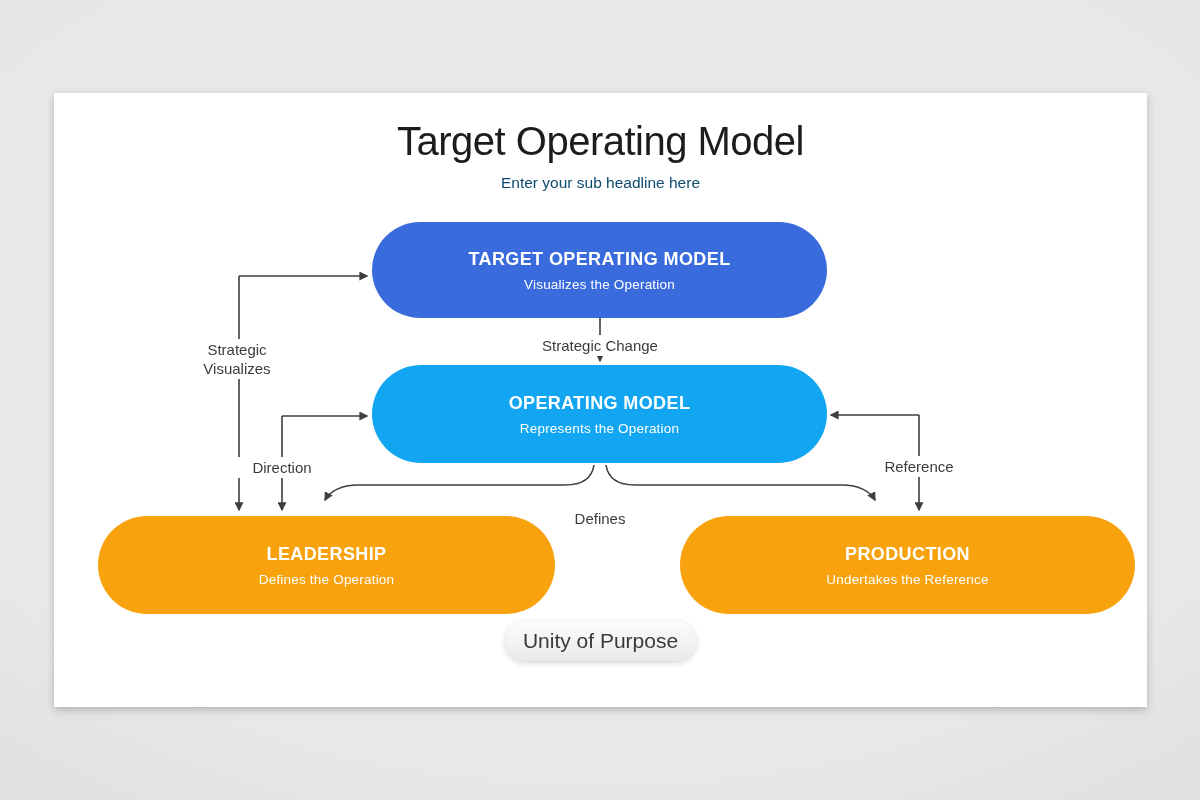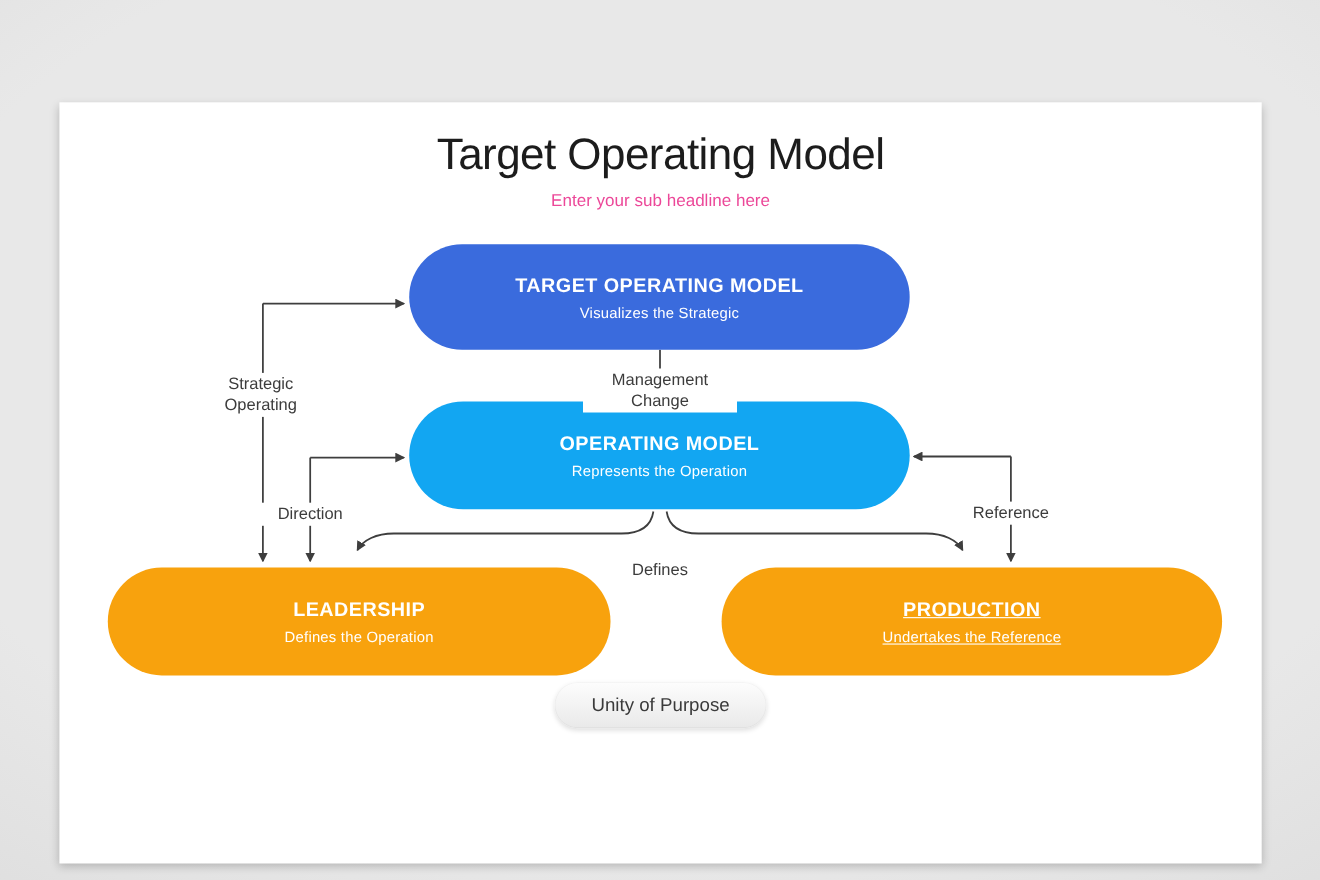--- a/index.html
+++ b/index.html
@@ -6,51 +6,51 @@
   body{
     width:1200px;height:800px;
     font-family:"Liberation Sans","DejaVu Sans",sans-serif;
     overflow:hidden;
   }
   .stage{
     position:relative;width:1200px;height:800px;
     background:radial-gradient(ellipse 130% 120% at 50% 42%, #e8e8e8 45%, #cdcdcd 100%);
   }
   .slide{
-    position:absolute;left:54px;top:93px;width:1093px;height:692px;
+    position:absolute;left:54px;top:93px;width:1093px;height:614px;
     background:#ffffff;
     box-shadow:0 3px 8px rgba(0,0,0,0.22);
   }
   .title{
     position:absolute;left:0;top:27px;width:100%;
     text-align:center;font-size:40px;line-height:42px;
     color:#1c1c1c;letter-spacing:-0.5px;font-weight:500;
   }
   .subtitle{
     position:absolute;left:0;top:81px;width:100%;
-    text-align:center;font-size:15.5px;color:#ec4899;
+    text-align:center;font-size:15.5px;color:#0c4a6e;
   }
   svg.connectors{position:absolute;left:0;top:0;width:1093px;height:614px;z-index:1;}
   .pill{
     position:absolute;z-index:2;border-radius:60px;
     display:flex;flex-direction:column;align-items:center;justify-content:center;
     color:#ffffff;text-align:center;
   }
   .pill .pill-title{font-size:18px;font-weight:bold;letter-spacing:0.4px;}
   .pill .pill-sub{font-size:13.5px;margin-top:7px;letter-spacing:0.2px;}
   .pill-tom      {left:318px;top:129px;width:455px;height:96px;background:#3a6bdd;}
   .pill-om       {left:318px;top:272px;width:455px;height:98px;background:#12a6f2;}
   .pill-lead     {left:44px; top:423px;width:457px;height:98px;background:#f8a20d;}
-  .pill-prod     {left:602px;top:423px;width:455px;height:98px;background:#f8a20d;text-decoration:underline;}
+  .pill-prod     {left:626px;top:423px;width:455px;height:98px;background:#f8a20d;}
   .pill-unity{
     position:absolute;z-index:2;left:450px;top:527px;width:193px;height:42px;
     border-radius:21px;background:linear-gradient(#fdfdfd,#e9e9e9);
     box-shadow:0 2px 5px rgba(0,0,0,0.13), inset 0 0 0 1px rgba(0,0,0,0.03);
     display:flex;align-items:center;justify-content:center;
-    color:#3a3a3a;font-size:17px;
+    color:#3a3a3a;font-size:21px;
   }
   .conn-label{
     position:absolute;z-index:3;color:#3c3c3c;font-size:15px;line-height:19px;
     text-align:center;background:#ffffff;padding:1px 0;
   }
   .lbl-strategic-management{left:121px;top:246px;width:124px;}
   .lbl-strategic-change    {left:476px;top:242px;width:140px;}
   .lbl-direction           {left:183px;top:364px;width:90px;}
   .lbl-reference           {left:815px;top:363px;width:100px;text-align:center;}
   .lbl-feedback            {left:496px;top:415px;width:100px;}
@@ -83,21 +83,21 @@
         <path d="M865,322 H777" marker-end="url(#arrow)"></path>
         <path d="M865,322 V417" marker-end="url(#arrow)"></path>
 
         <path d="M540,372 C538,385 528,392 511,392 H304 C288,392 276,398 271,407" marker-end="url(#arrow)"></path>
         <path d="M552,372 C554,385 564,392 581,392 H788 C804,392 816,398 821,407" marker-end="url(#arrow)"></path>
       </g>
     </svg>
 
     <div class="pill pill-tom">
       <div class="pill-title">TARGET OPERATING MODEL</div>
-      <div class="pill-sub">Visualizes the Strategic</div>
+      <div class="pill-sub">Visualizes the Operation</div>
     </div>
 
     <div class="pill pill-om">
       <div class="pill-title">OPERATING MODEL</div>
       <div class="pill-sub">Represents the Operation</div>
     </div>
 
     <div class="pill pill-lead">
       <div class="pill-title">LEADERSHIP</div>
       <div class="pill-sub">Defines the Operation</div>
@@ -105,20 +105,20 @@
 
     <div class="pill pill-prod">
       <div class="pill-title">PRODUCTION</div>
       <div class="pill-sub">Undertakes the Reference</div>
     </div>
 
     <div class="pill-unity">
       <span>Unity of Purpose</span>
     </div>
 
-    <div class="conn-label lbl-strategic-management">Strategic Operating</div>
-    <div class="conn-label lbl-strategic-change">Management Change</div>
+    <div class="conn-label lbl-strategic-management">Strategic Visualizes</div>
+    <div class="conn-label lbl-strategic-change">Strategic Change</div>
     <div class="conn-label lbl-direction">Direction</div>
     <div class="conn-label lbl-reference">Reference</div>
     <div class="conn-label lbl-feedback">Defines</div>
 
   </div>
 </div>
 
 </body></html>

